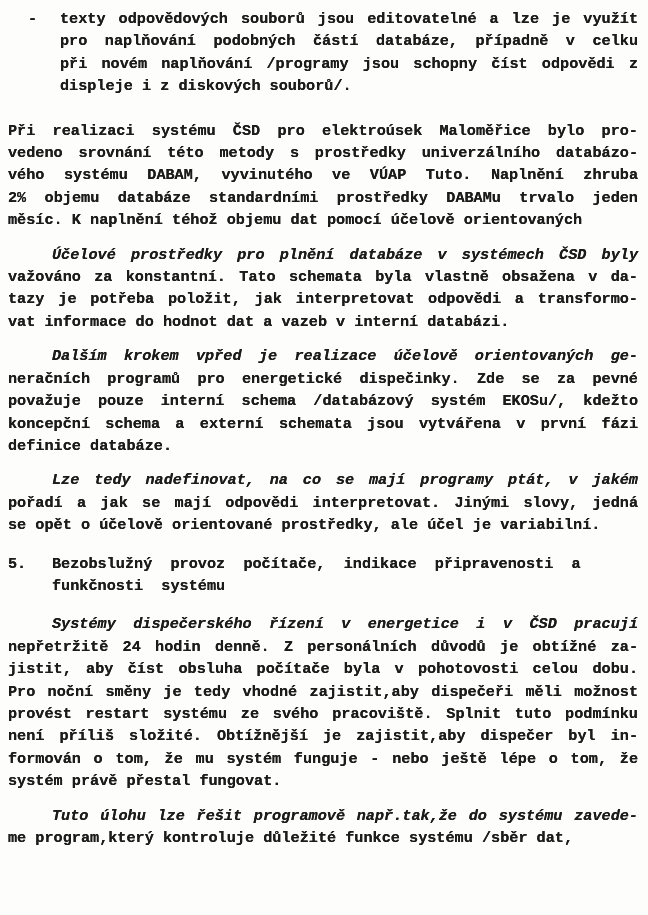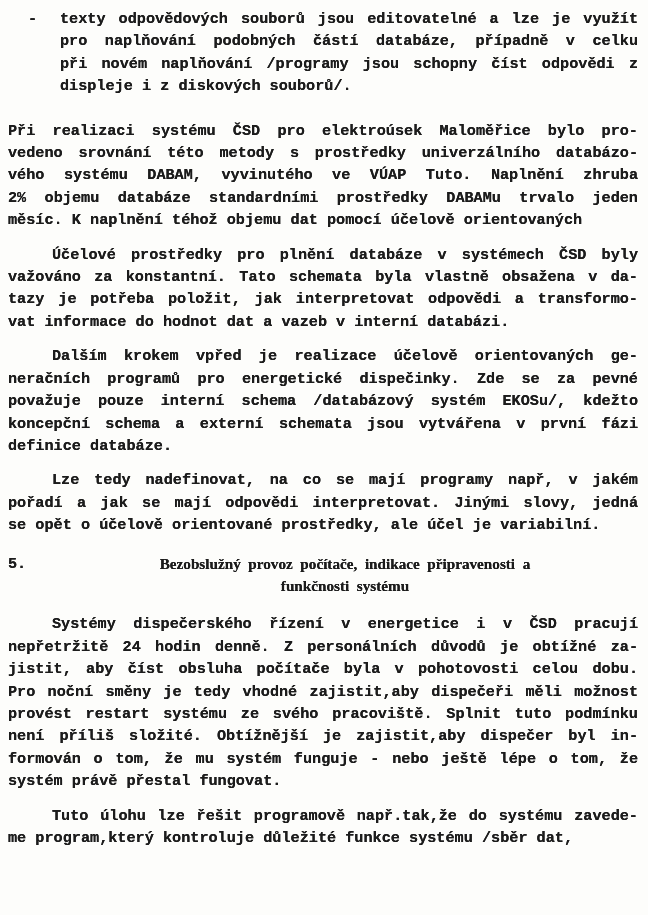--- a/index.html
+++ b/index.html
@@ -28,20 +28,21 @@
   }
   .para .ln {
     text-align: justify;
     text-align-last: justify;
   }
   .para .ln:last-child {
     text-align-last: left;
   }
   .para.indent .ln:first-child {
     text-indent: 44px;
+    font-style: italic;
   }
   .block {
     margin: 0 0 12px 0;
   }
   .bullet {
     position: relative;
     padding-left: 52px;
     margin-bottom: 22px;
   }
   .bullet .marker {
@@ -54,22 +55,21 @@
     padding-left: 44px;
     margin: 16px 0 16px 0;
   }
   .heading .num {
     position: absolute;
     left: 0;
     top: 0;
   }
   .heading .ln {
     white-space: pre-wrap;
-    text-align: center;
-    font-family: Liberation Serif, serif;
+    text-align: left;
   }
 </style>
 </head>
 <body>
 
 <div class="page">
 
   <div class="bullet block">
     <span class="marker">-</span>
     <div class="para">
@@ -97,21 +97,21 @@
 
   <div class="para block indent">
       <div class="ln">Dalším krokem vpřed je realizace účelově orientovaných ge-</div>
       <div class="ln">neračních programů pro energetické dispečinky.  Zde se za pevné</div>
       <div class="ln">považuje pouze interní schema /databázový systém EKOSu/, kdežto</div>
       <div class="ln">koncepční schema a externí schemata jsou vytvářena v první fázi</div>
       <div class="ln">definice databáze.</div>
     </div>
 
   <div class="para block indent">
-      <div class="ln">Lze tedy nadefinovat, na co se mají programy např, v jakém</div>
+      <div class="ln">Lze tedy nadefinovat, na co se mají programy ptát, v jakém</div>
       <div class="ln">pořadí a jak se mají odpovědi interpretovat.  Jinými slovy, jedná</div>
       <div class="ln">se opět o účelově orientované prostředky, ale účel je variabilní.</div>
     </div>
 
   <div class="heading">
     <span class="num">5.</span>
     <div>
         <div class="ln">Bezobslužný  provoz  počítače,  indikace  připravenosti  a</div>
         <div class="ln">funkčnosti  systému</div>
       </div>

